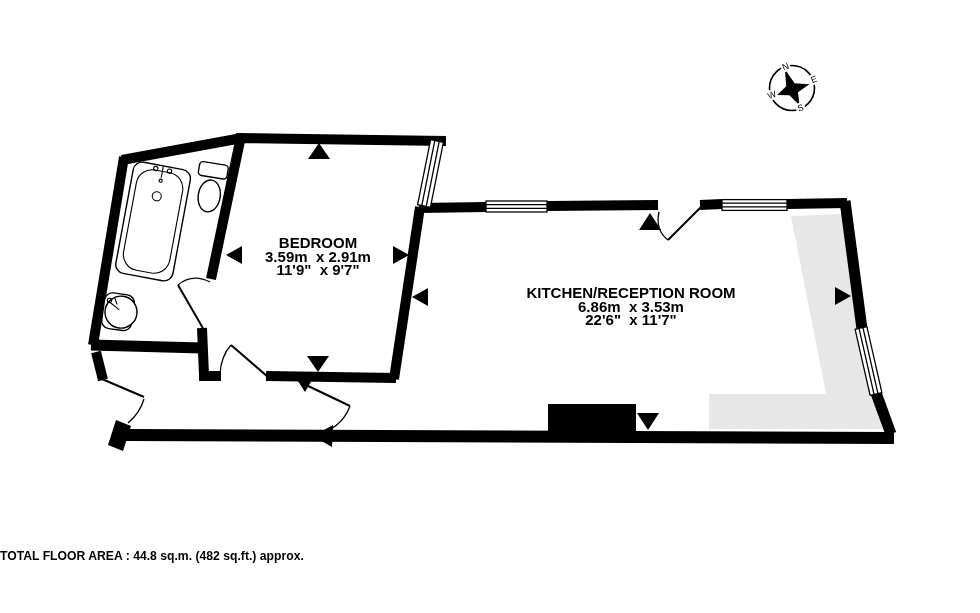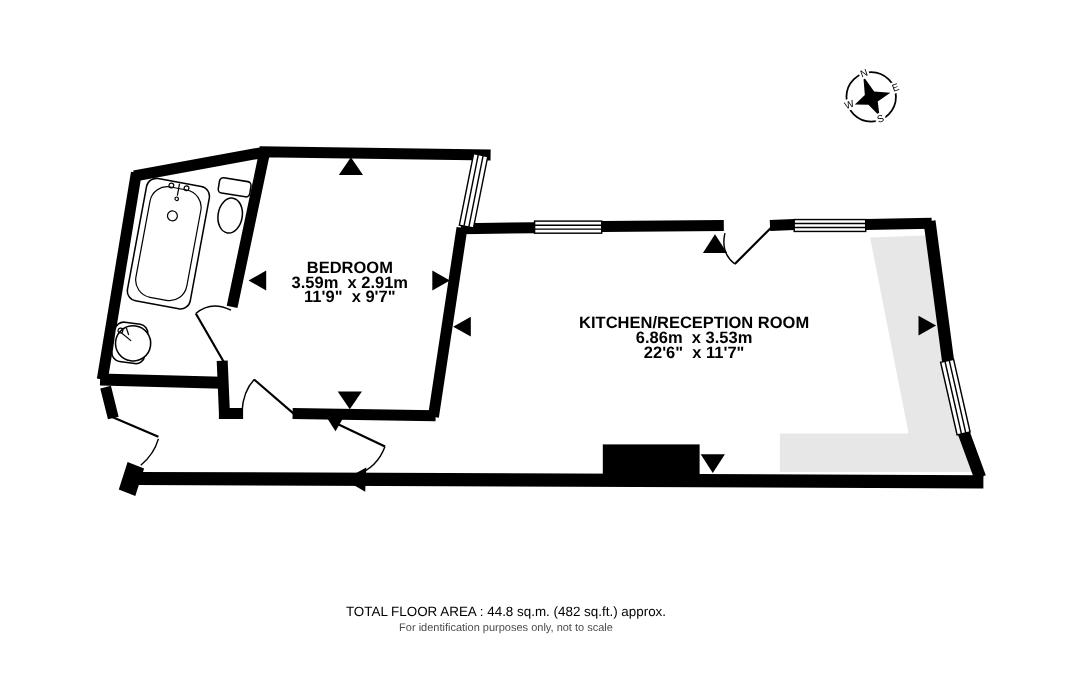--- a/index.html
+++ b/index.html
@@ -12,21 +12,21 @@
   .thin{stroke:#000;fill:none;stroke-width:1.3;}
   .leaf{stroke:#000;fill:none;stroke-width:2;}
   .fix{stroke:#000;fill:#fff;stroke-width:1.4;}
   .fixthin{stroke:#000;fill:none;stroke-width:1.1;}
   .lbl{font-family:"Liberation Sans",sans-serif;font-weight:bold;fill:#000;
        text-anchor:middle;white-space:pre;}
   .room-name{font-size:15px;}
   .room-dim{font-size:15px;}
   .compass-letter{font-size:9px;fill:#000;text-anchor:middle;
        paint-order:stroke;stroke:#fff;stroke-width:4px;font-weight:normal;}
-  .footer-line{position:absolute;left:0;width:920px;text-align:center;}
+  .footer-line{position:absolute;left:0;width:920px;text-align:left;font-weight:bold;}
   .f1{top:549px;font-size:12.2px;color:#000;}
   .f2{top:566px;font-size:10px;color:#4a4a4a;}
   .f3{top:577px;font-size:10px;color:#4a4a4a;}
 </style>
 </head>
 <body>
 
 <div class="stage">
   <svg width="980" height="613" viewBox="0 0 980 613">
 
@@ -148,14 +148,13 @@
       <text class="lbl room-dim" x="318" y="274.5">11'9"  x 9'7"</text>
     </g>
     <g>
       <text class="lbl room-name" x="631" y="298">KITCHEN/RECEPTION ROOM</text>
       <text class="lbl room-dim" x="631" y="311.5">6.86m  x 3.53m</text>
       <text class="lbl room-dim" x="631" y="325">22'6"  x 11'7"</text>
     </g>
   </svg>
 
   <div class="footer-line f1">TOTAL FLOOR AREA : 44.8 sq.m. (482 sq.ft.) approx.</div>
-  <div class="footer-line f2">For identification purposes only, not to scale</div>
 </div>
 
 </body></html>

